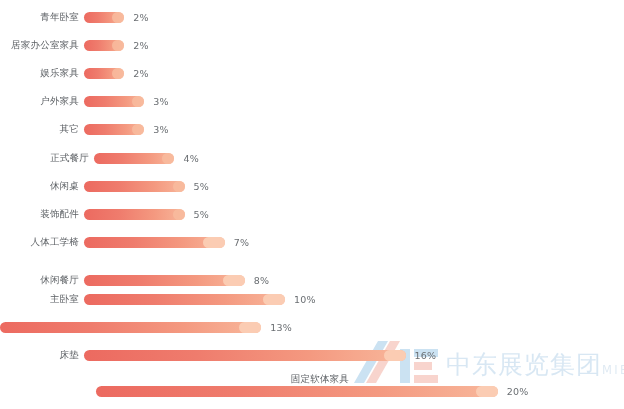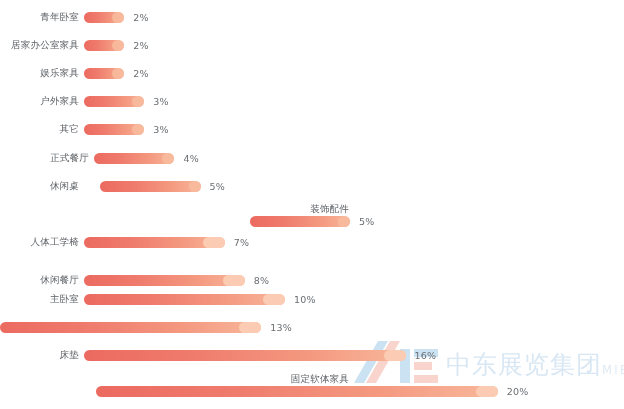--- a/index.html
+++ b/index.html
@@ -194,30 +194,30 @@
       </div>
       <div class="row" style="top: 147px; margin-left: 10px;">
         <div class="cat-label">正式餐厅</div>
         <div class="bar-wrap">
           <div class="bar short" style="width: 80.4px;">
             <div class="bar-cap"></div>
           </div>
           <div class="val-label">4%</div>
         </div>
       </div>
-      <div class="row" style="top: 175.2px; gap: 16px;">
+      <div class="row" style="top: 175.2px;">
         <div class="cat-label">休闲桌</div>
         <div class="bar-wrap">
           <div class="bar short" style="width: 100.5px;">
             <div class="bar-cap"></div>
           </div>
           <div class="val-label">5%</div>
         </div>
       </div>
-      <div class="row" style="top: 203.4px; flex-direction: column;">
+      <div class="row" style="top: 203.4px;">
         <div class="cat-label">装饰配件</div>
         <div class="bar-wrap">
           <div class="bar short" style="width: 100.5px;">
             <div class="bar-cap"></div>
           </div>
           <div class="val-label">5%</div>
         </div>
       </div>
       <div class="row" style="top: 231.6px;">
         <div class="cat-label">人体工学椅</div>

